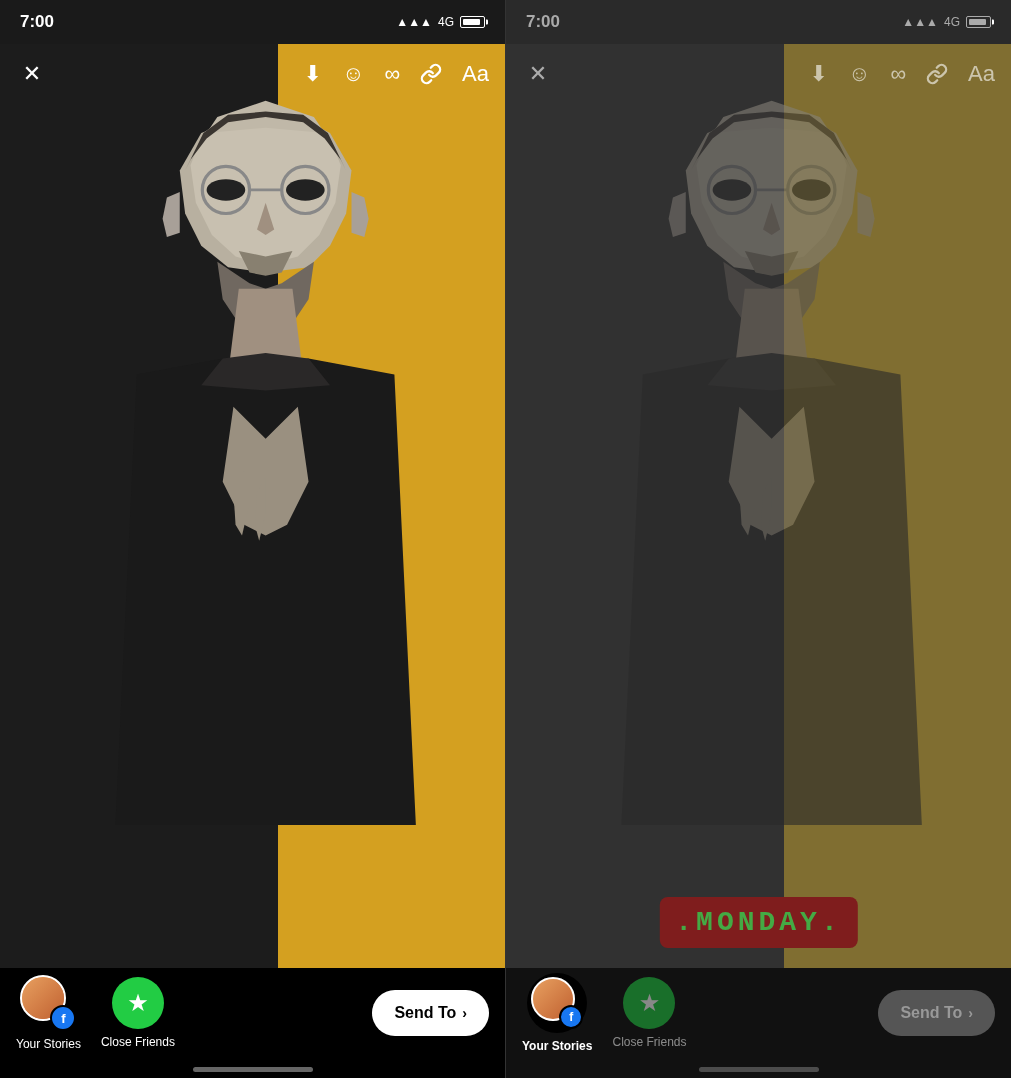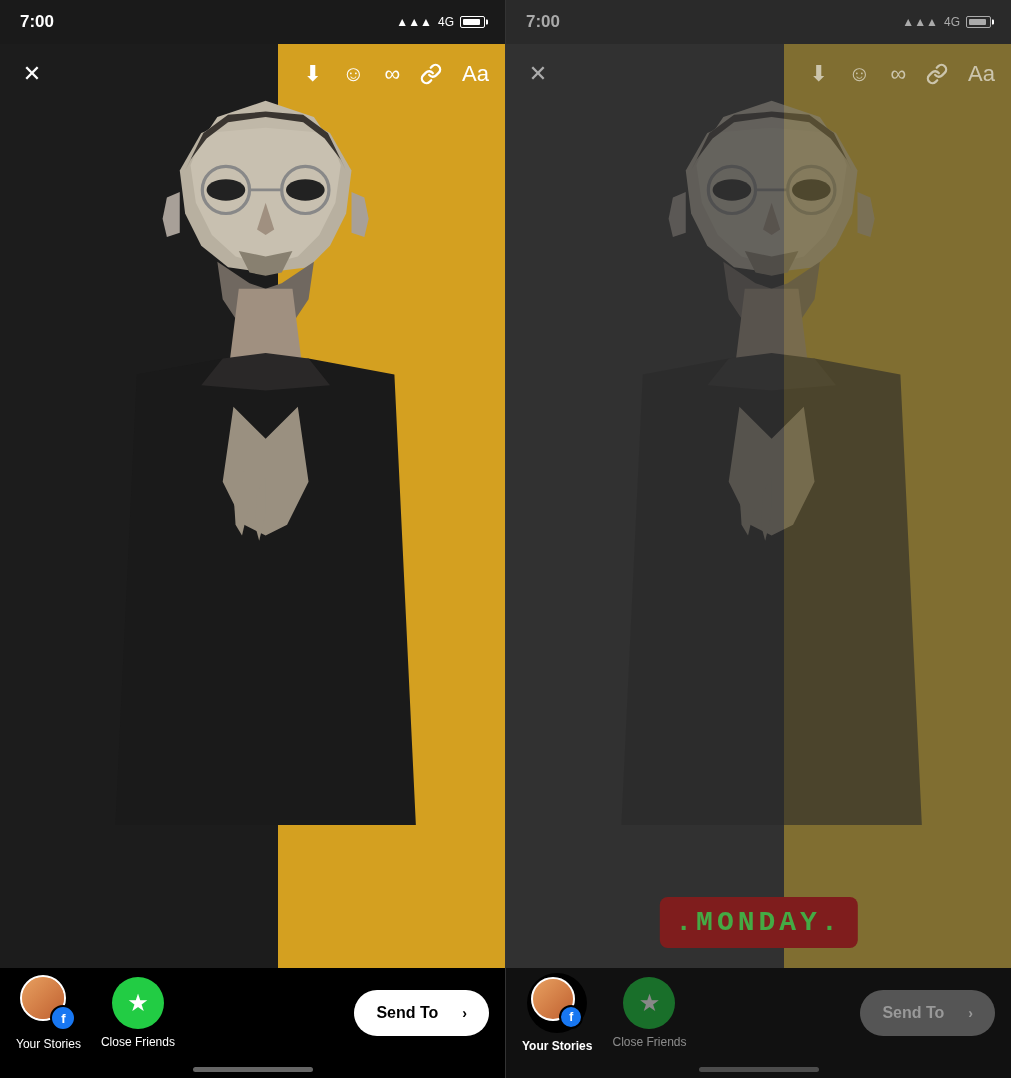--- a/index.html
+++ b/index.html
@@ -234,21 +234,21 @@
       font-size: 24px;
     }
 
     .send-to-btn {
       margin-left: auto;
       background: #fff;
       border-radius: 28px;
       padding: 14px 22px;
       display: flex;
       align-items: center;
-      gap: 24px;
+      gap: 6px;
       cursor: pointer;
       white-space: nowrap;
     }
 
     .send-to-btn-right {
       background: #888;
     }
 
     .send-to-text {
       font-size: 16px;

